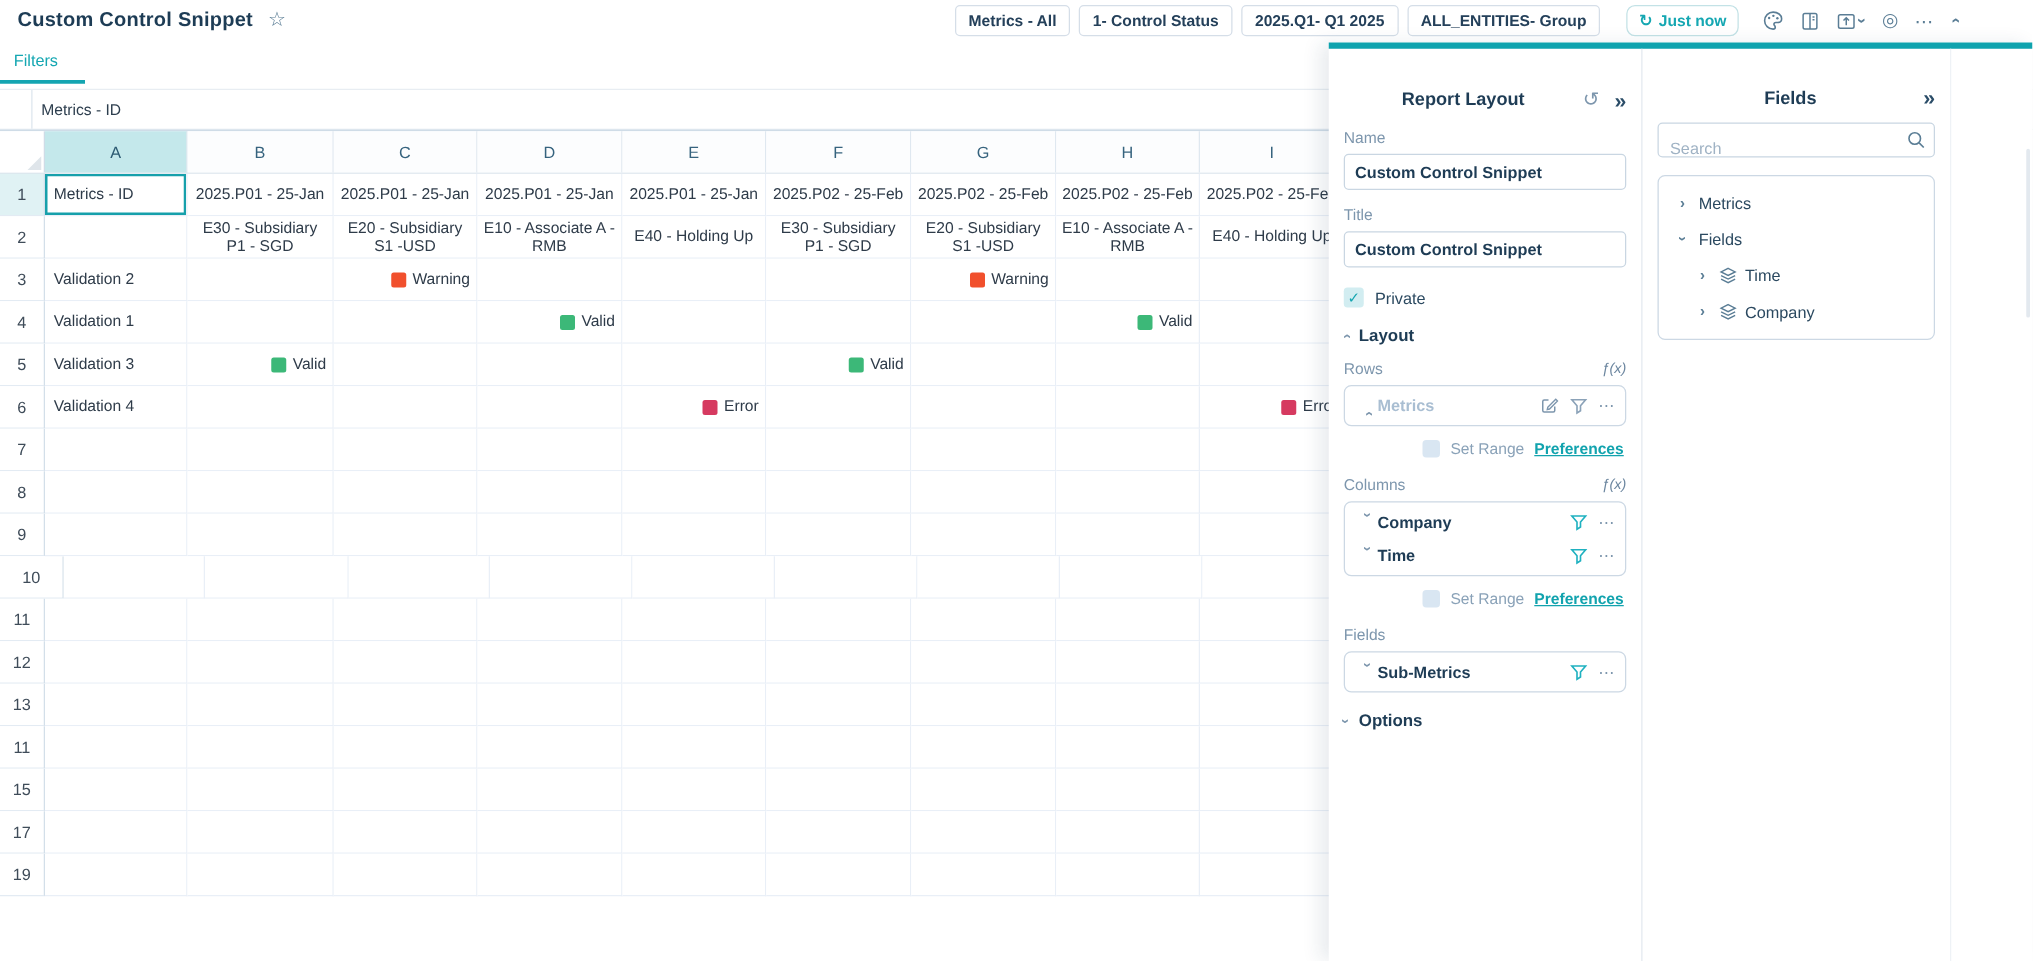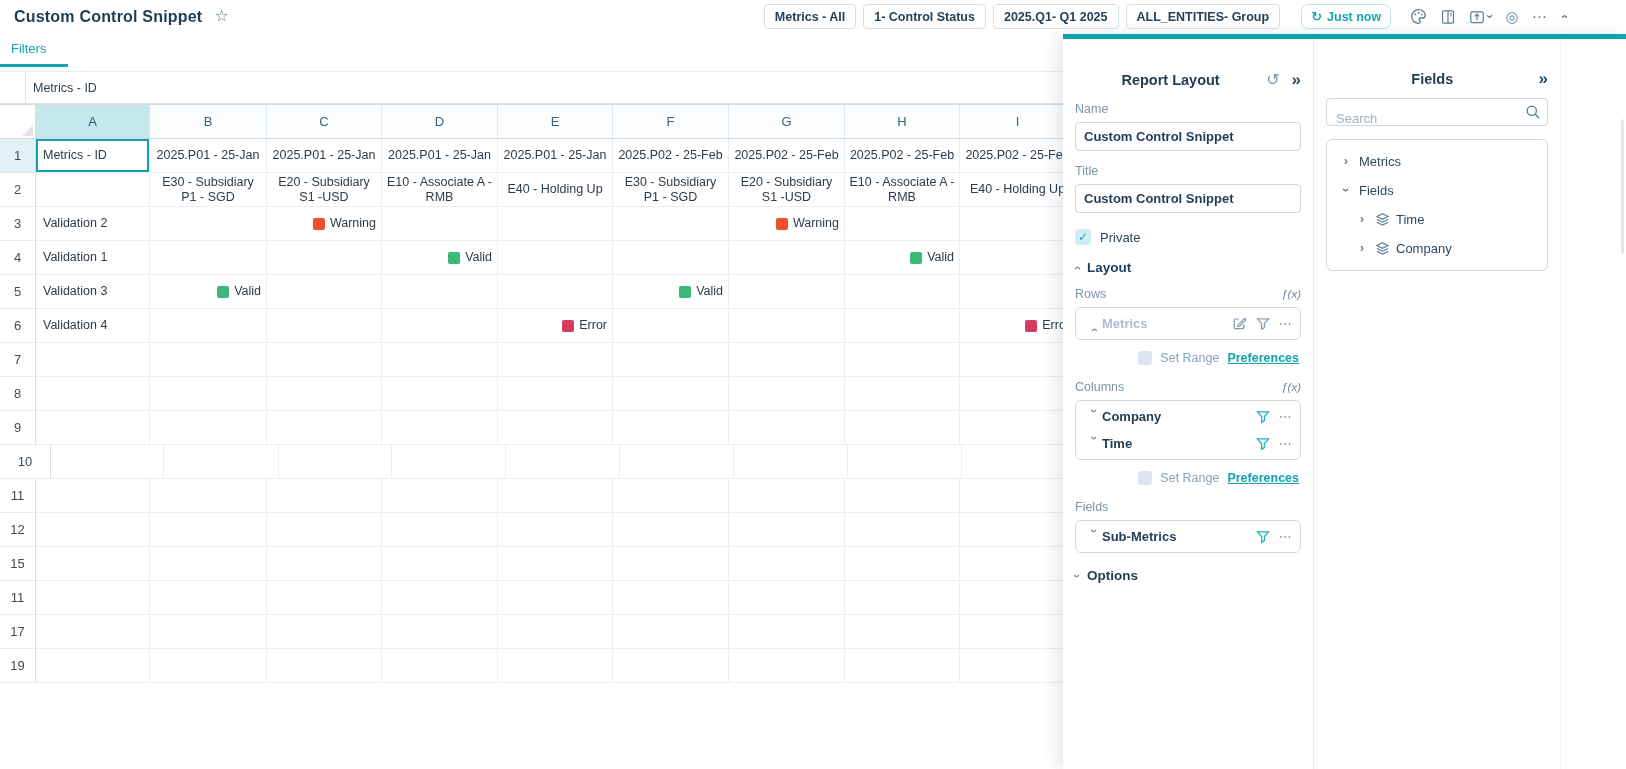--- a/index.html
+++ b/index.html
@@ -370,33 +370,45 @@
         <div class="gcell" style="width: 117px;"></div>
         <div class="gcell" style="width: 115px;"></div>
         <div class="gcell" style="width: 116px;"></div>
         <div class="gcell" style="width: 115px;"></div>
         <div class="gcell" style="width: 116px;"></div>
         <div class="gcell" style="width: 116px;"></div>
         <div class="gcell" style="width: 115px;"></div>
         <div class="gcell" style="width: 116px;"></div>
       </div>
       <div class="grow">
+        <div class="gnum" style="width: 36px;">13</div>
+        <div class="gcell left" style="width: 114px;"></div>
+        <div class="gcell" style="width: 117px;"></div>
+        <div class="gcell" style="width: 115px;"></div>
+        <div class="gcell" style="width: 116px;"></div>
+        <div class="gcell" style="width: 115px;"></div>
+        <div class="gcell" style="width: 116px;"></div>
+        <div class="gcell" style="width: 116px;"></div>
+        <div class="gcell" style="width: 115px;"></div>
+        <div class="gcell" style="width: 116px;"></div>
+      </div>
+      <div class="grow">
+        <div class="gnum" style="width: 36px;">11</div>
+        <div class="gcell left" style="width: 114px;"></div>
+        <div class="gcell" style="width: 117px;"></div>
+        <div class="gcell" style="width: 115px;"></div>
+        <div class="gcell" style="width: 116px;"></div>
+        <div class="gcell" style="width: 115px;"></div>
+        <div class="gcell" style="width: 116px;"></div>
+        <div class="gcell" style="width: 116px;"></div>
+        <div class="gcell" style="width: 115px;"></div>
+        <div class="gcell" style="width: 116px;"></div>
+      </div>
+      <div class="grow">
         <div class="gnum" style="width: 36px;">15</div>
-        <div class="gcell left" style="width: 114px;"></div>
-        <div class="gcell" style="width: 117px;"></div>
-        <div class="gcell" style="width: 115px;"></div>
-        <div class="gcell" style="width: 116px;"></div>
-        <div class="gcell" style="width: 115px;"></div>
-        <div class="gcell" style="width: 116px;"></div>
-        <div class="gcell" style="width: 116px;"></div>
-        <div class="gcell" style="width: 115px;"></div>
-        <div class="gcell" style="width: 116px;"></div>
-      </div>
-      <div class="grow">
-        <div class="gnum" style="width: 36px;">11</div>
         <div class="gcell left" style="width: 114px;"></div>
         <div class="gcell" style="width: 117px;"></div>
         <div class="gcell" style="width: 115px;"></div>
         <div class="gcell" style="width: 116px;"></div>
         <div class="gcell" style="width: 115px;"></div>
         <div class="gcell" style="width: 116px;"></div>
         <div class="gcell" style="width: 116px;"></div>
         <div class="gcell" style="width: 115px;"></div>
         <div class="gcell" style="width: 116px;"></div>
       </div>

